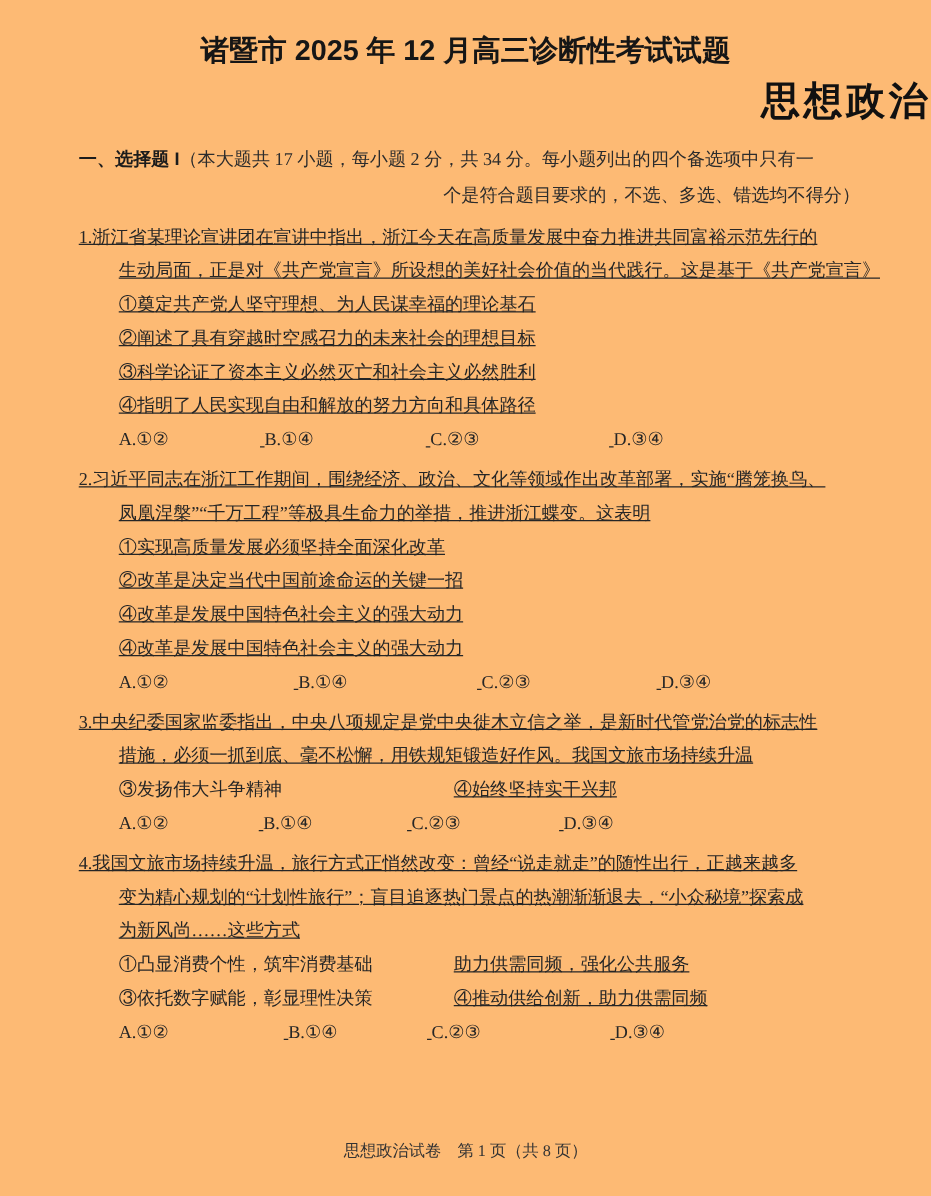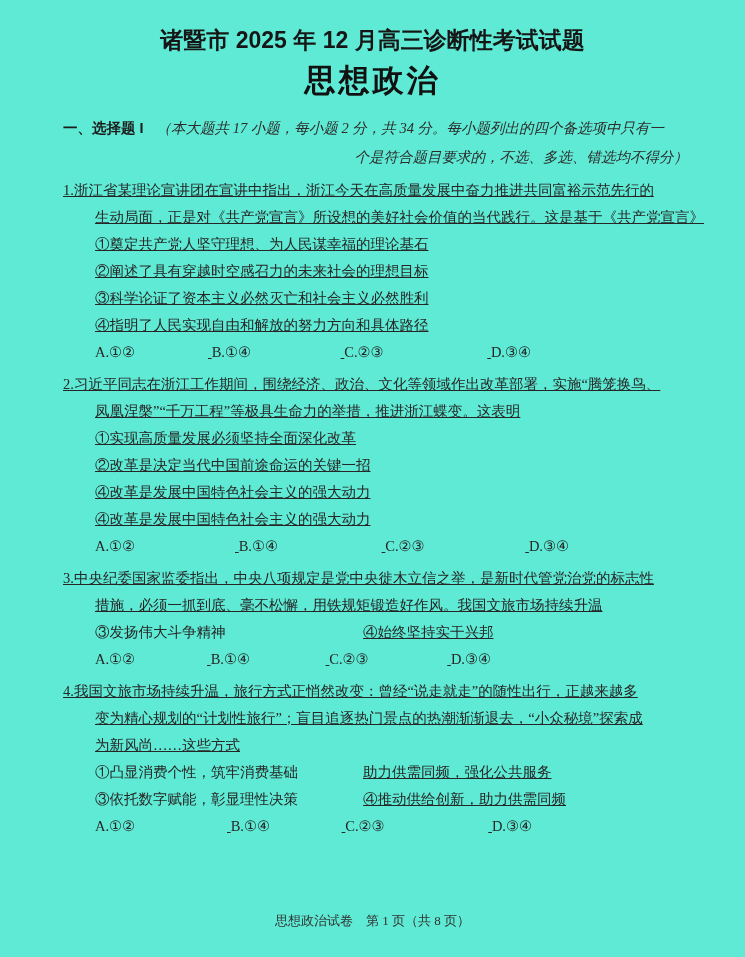--- a/index.html
+++ b/index.html
@@ -1,54 +1,54 @@
 <!DOCTYPE html>
 <html><head>
 <meta charset="utf-8">
 <style>
   html,body { margin:0; padding:0; background:#ffffff; }
   .sheet {
     position:relative;
     width:745px; height:957px;
-    background:#5eead4;
+    background:#fdba74;
     overflow:hidden;
     font-family:"Liberation Serif","DejaVu Serif",serif;
     color:#262626;
   }
   .doc-title {
     margin-top:25px;
     text-align:center;
     font-family:"Liberation Sans","DejaVu Sans",sans-serif;
     font-weight:700;
     font-size:23px;
     color:#161616;
   }
   .doc-subject {
     margin-top:4px;
-    text-align:center;
+    text-align:right;
     font-family:"Liberation Sans","DejaVu Sans",sans-serif;
     font-weight:700;
     font-size:31px;
     letter-spacing:3px;
     color:#111111;
   }
   .content {
     margin:12px auto 0 63px;
     width:625px;
     font-size:14.5px;
   }
   .sec-line { line-height:29px; white-space:nowrap; }
   .sec-cont { padding-left:42px;text-align:right; }
   .sec-label {
     font-family:"Liberation Sans","DejaVu Sans",sans-serif;
     font-weight:700;
     font-style:normal;
     color:#1c1c1c;
   }
-  .sec-instr { font-style:italic; color:#2c2c2c;padding-left:13px; }
+  .sec-instr { color:#2c2c2c; }
   .q { margin-top:5px;text-decoration:underline; }
   .q .line, .q .opt, .q .optrow, .q .ans { line-height:27px; white-space:nowrap; }
   .q .cont { padding-left:32px; }
   .q .opt, .q .optrow, .q .ans { padding-left:32px; }
   .optrow .c1 { display:inline-block; width:268px; }
   .ans span { display:inline-block; }
   #q1 .ans span:nth-child(1){width:113px}
   #q1 .ans span:nth-child(2){width:129px}
   #q1 .ans span:nth-child(3){width:143px}
   #q2 .ans span:nth-child(1){width:140px}

